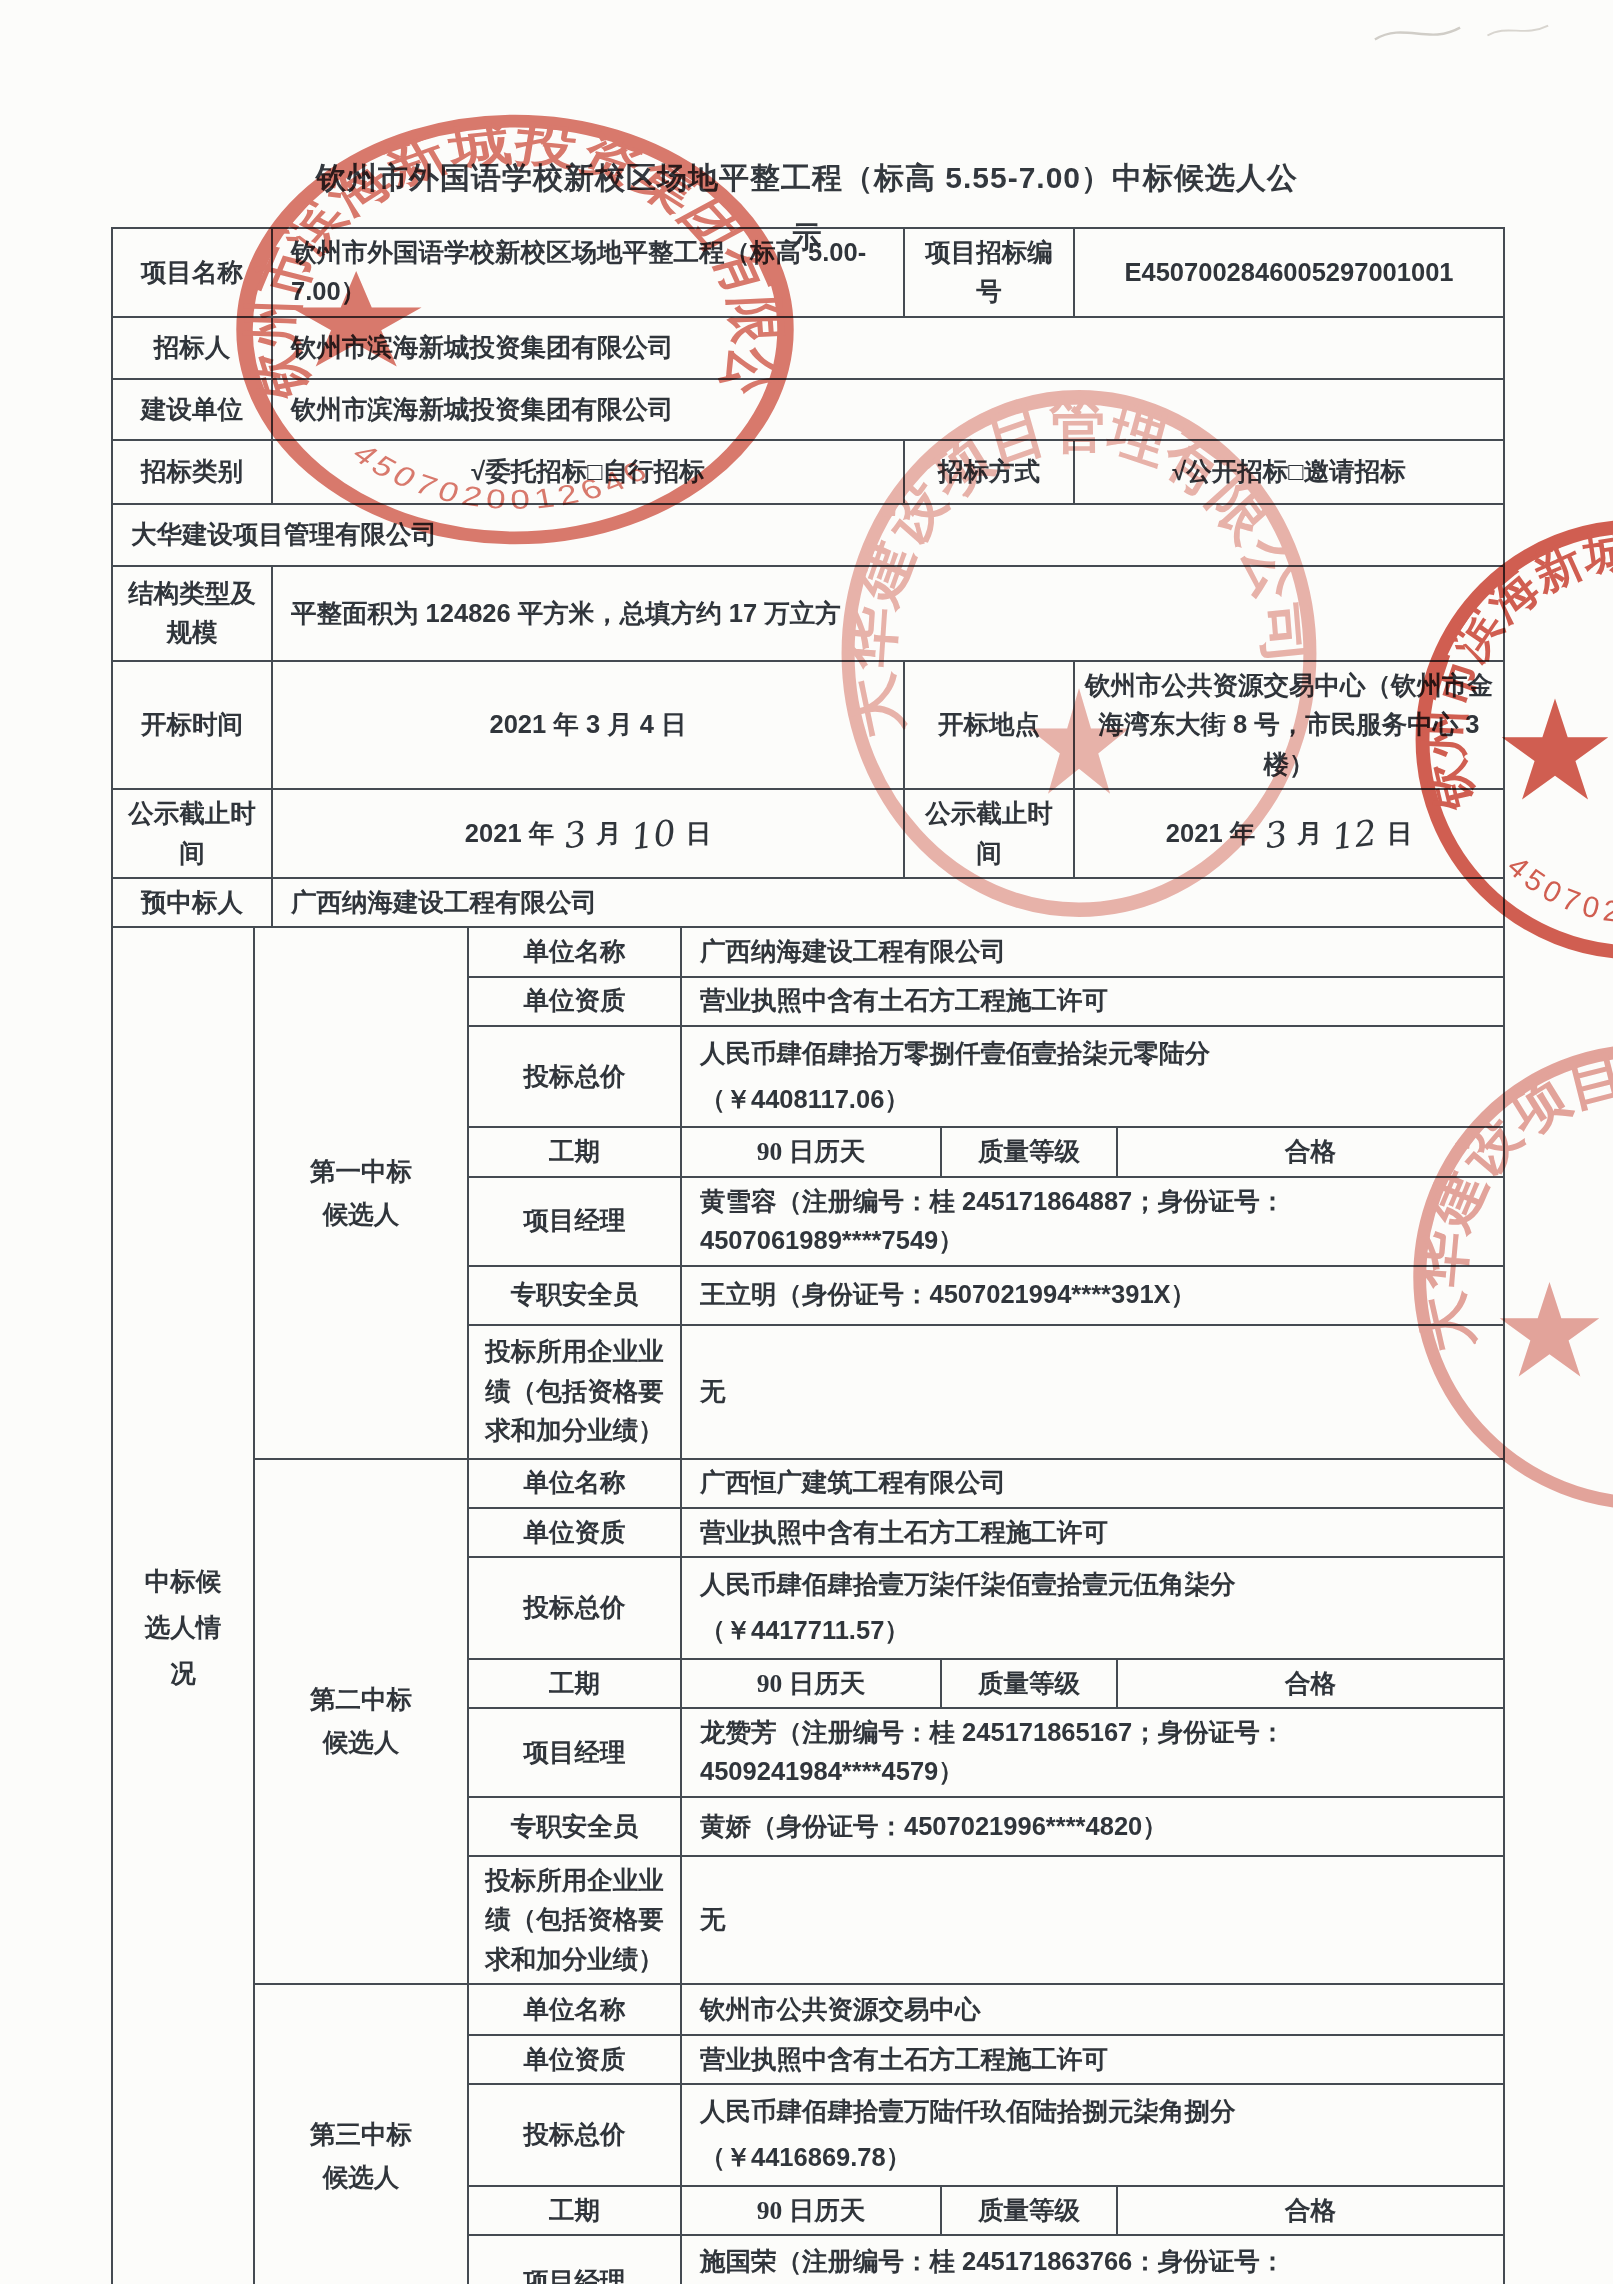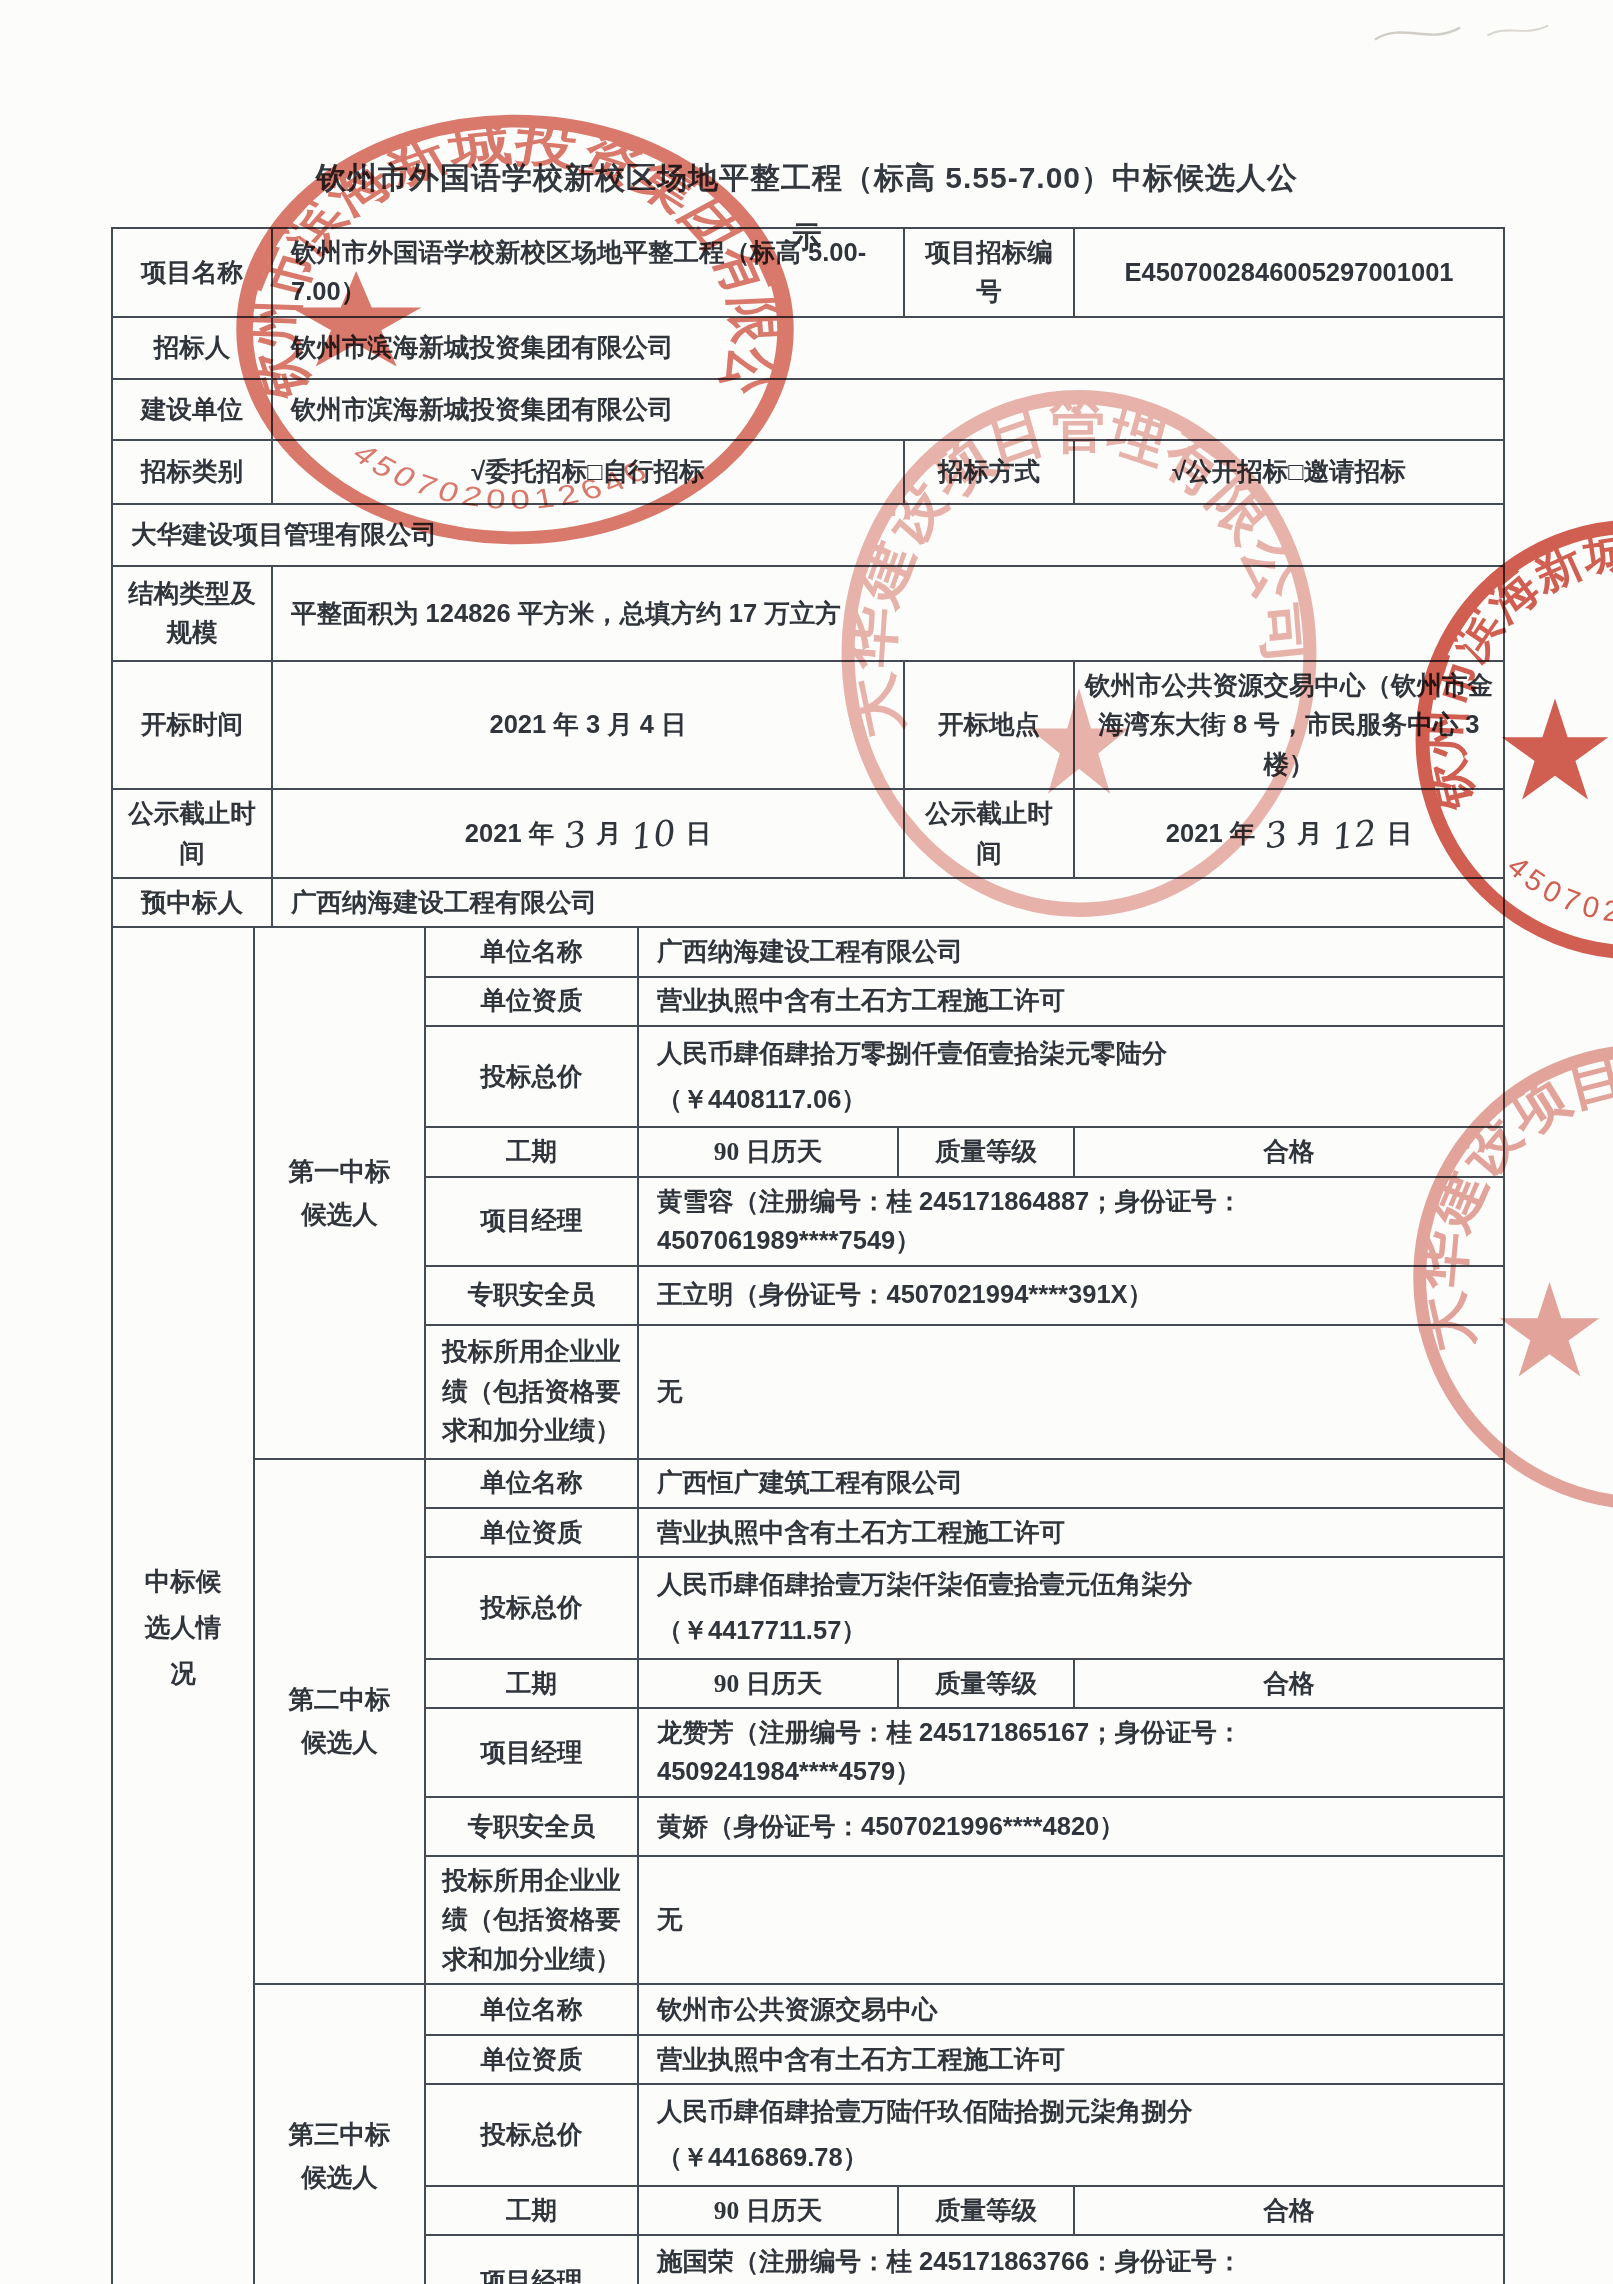--- a/index.html
+++ b/index.html
@@ -23,21 +23,21 @@
     padding:3.9px 9.8px;line-height:1.55;
   }
   .td.left{justify-content:flex-start;text-align:left;padding-left:18px;}
   .td.col{flex-direction:column;align-items:flex-start;justify-content:center;line-height:1.8;}
   .w1{width:160px;}.w2{width:632px;}.w3{width:170px;}.w4{flex:1;}
   .cand-wrap{display:flex;align-items:stretch;}
   .side{width:142px;}
   .side span{display:inline-block;width:84px;line-height:1.8;}
   .cand-main{flex:1;display:flex;flex-direction:column;}
   .cand-block{display:flex;align-items:stretch;}
-  .rank{width:171px;}
+  .rank{width:214px;}
   .rank span{display:inline-block;width:110px;line-height:1.7;}
   .rows{flex:1;display:flex;flex-direction:column;}
   .cl{width:213px;padding:3.9px 5.9px;}
   .cv{flex:1;}
   .cdur{width:260px;font-family:Liberation Serif, serif;}
   .cql{width:176px;}
   .cqv{flex:1;}
   .datecell span{margin:0 4.9px;}
   .hand{
     font-family:"DejaVu Serif",serif;font-style:italic;font-weight:400;font-size:35px;

